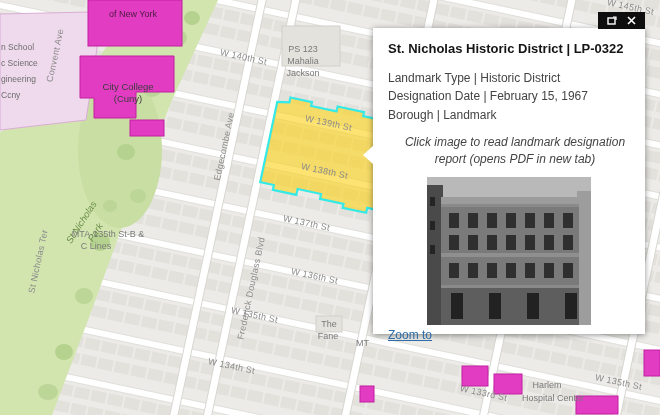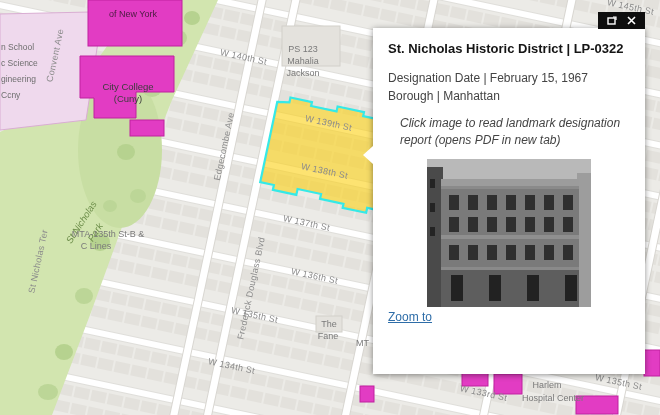--- a/index.html
+++ b/index.html
@@ -16,27 +16,27 @@
   .t-frag{font-size:8.5px;fill:#6E6E6E;}
   .mid{text-anchor:middle;}
 
   
   .popup{position:absolute;left:373px;top:12px;width:272px;z-index:5;}
   .popup-toolbar{position:absolute;top:0;right:0;width:47px;height:17px;background:#0E0E0E;
                  display:flex;align-items:center;justify-content:space-evenly;z-index:6;}
   .tb-icon{width:11px;height:11px;display:flex;align-items:center;justify-content:center;cursor:pointer;}
   .popup-panel{position:relative;margin-top:16px;background:#FFFFFF;
                box-shadow:0 1px 6px rgba(0,0,0,.45);
-               padding:13px 15px 10px 15px;height:346px;box-sizing:border-box;}
+               padding:13px 15px 10px 15px;height:306px;box-sizing:border-box;}
   .popup-pointer{position:absolute;left:-10px;top:118px;width:0;height:0;
                  border-top:9px solid transparent;border-bottom:9px solid transparent;
                  border-right:10px solid #FFFFFF;}
   .popup-title{margin:0;font-size:13px;font-weight:bold;color:#151515;line-height:1.3;}
   .popup-fields{margin-top:11px;font-size:12px;color:#444444;line-height:1.55;}
-  .popup-note{margin:9px 0 0 12px;font-size:12px;font-style:italic;color:#444444;line-height:1.45;}
+  .popup-note{margin:9px 0 0 12px;font-size:12px;font-style:italic;color:#444444;line-height:1.45;text-align:center;}
   .photo{margin:9px auto 0 auto;width:164px;height:148px;cursor:pointer;}
   .zoomto{display:inline-block;margin-top:3px;font-size:12px;color:#2E6DA8;
           text-decoration:underline;cursor:pointer;}
 </style>
 </head>
 <body>
 
 <div id="stage">
 
   <svg id="mapsvg" width="660" height="415" viewBox="0 0 660 415">
@@ -168,22 +168,23 @@
         </svg>
       </span>
     </div>
 
     <div class="popup-panel">
       <div class="popup-pointer"></div>
 
       <h2 class="popup-title">St. Nicholas Historic District | LP-0322</h2>
 
       <div class="popup-fields">
+        <div>Landmark Type | Historic District</div>
         <div>Designation Date | February 15, 1967</div>
-        <div>Borough | Manhattan</div>
+        <div>Borough | Landmark</div>
       </div>
 
       <p class="popup-note">Click image to read landmark designation report (opens PDF in new tab)</p>
 
       <div class="photo">
         <svg width="164" height="148" viewBox="0 0 164 148">
           <rect x="0" y="0" width="164" height="148" fill="#B9B9B9"></rect>
           <rect x="0" y="8" width="16" height="140" fill="#4A4A4A"></rect>
           <rect x="3" y="20" width="5" height="9" fill="#242424"></rect>
           <rect x="3" y="44" width="5" height="9" fill="#242424"></rect>

